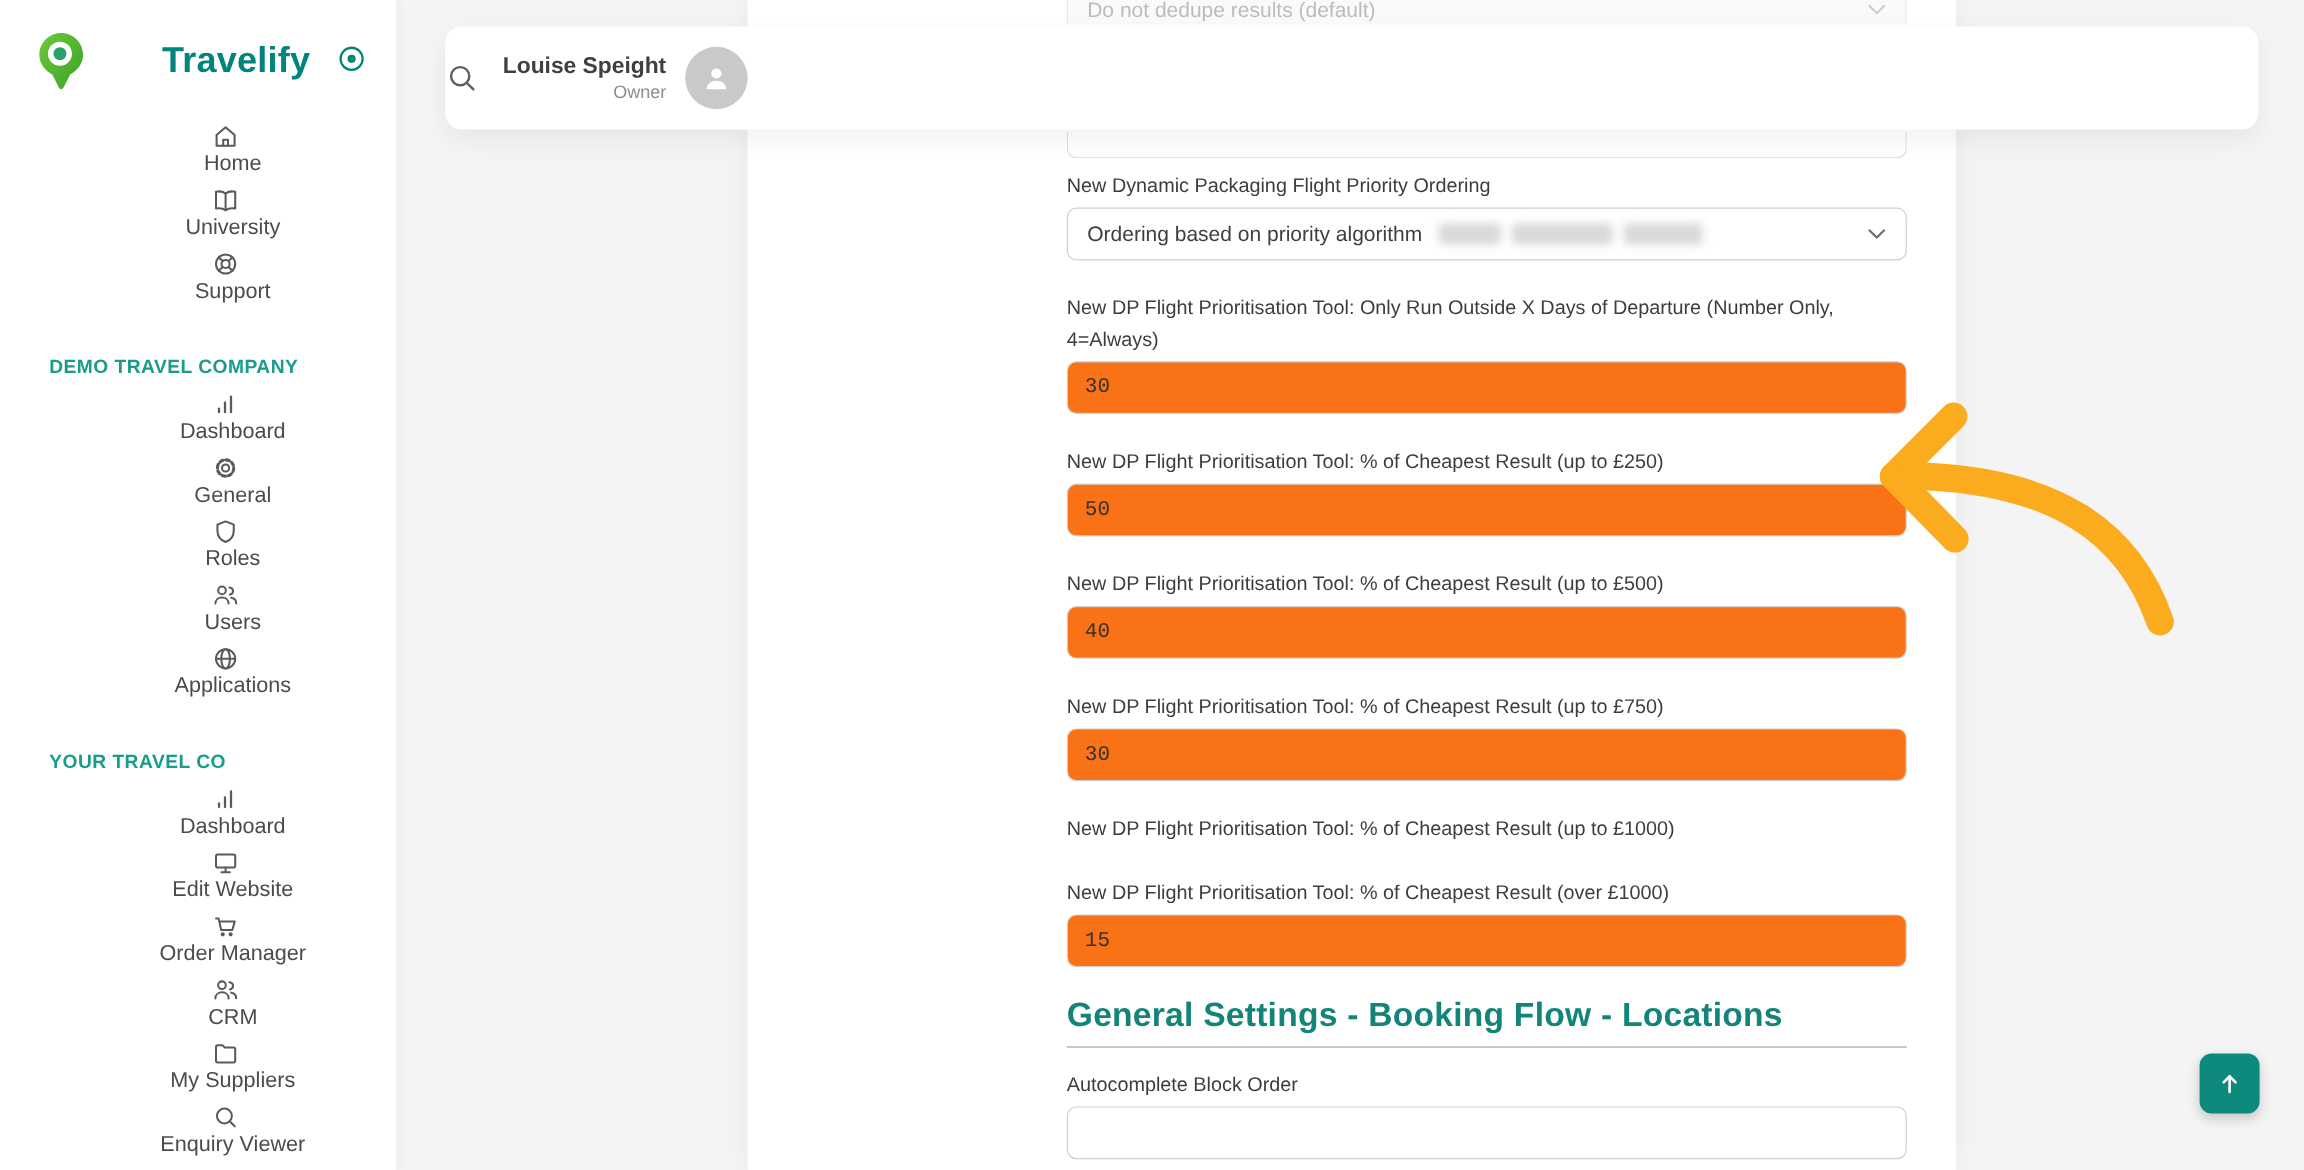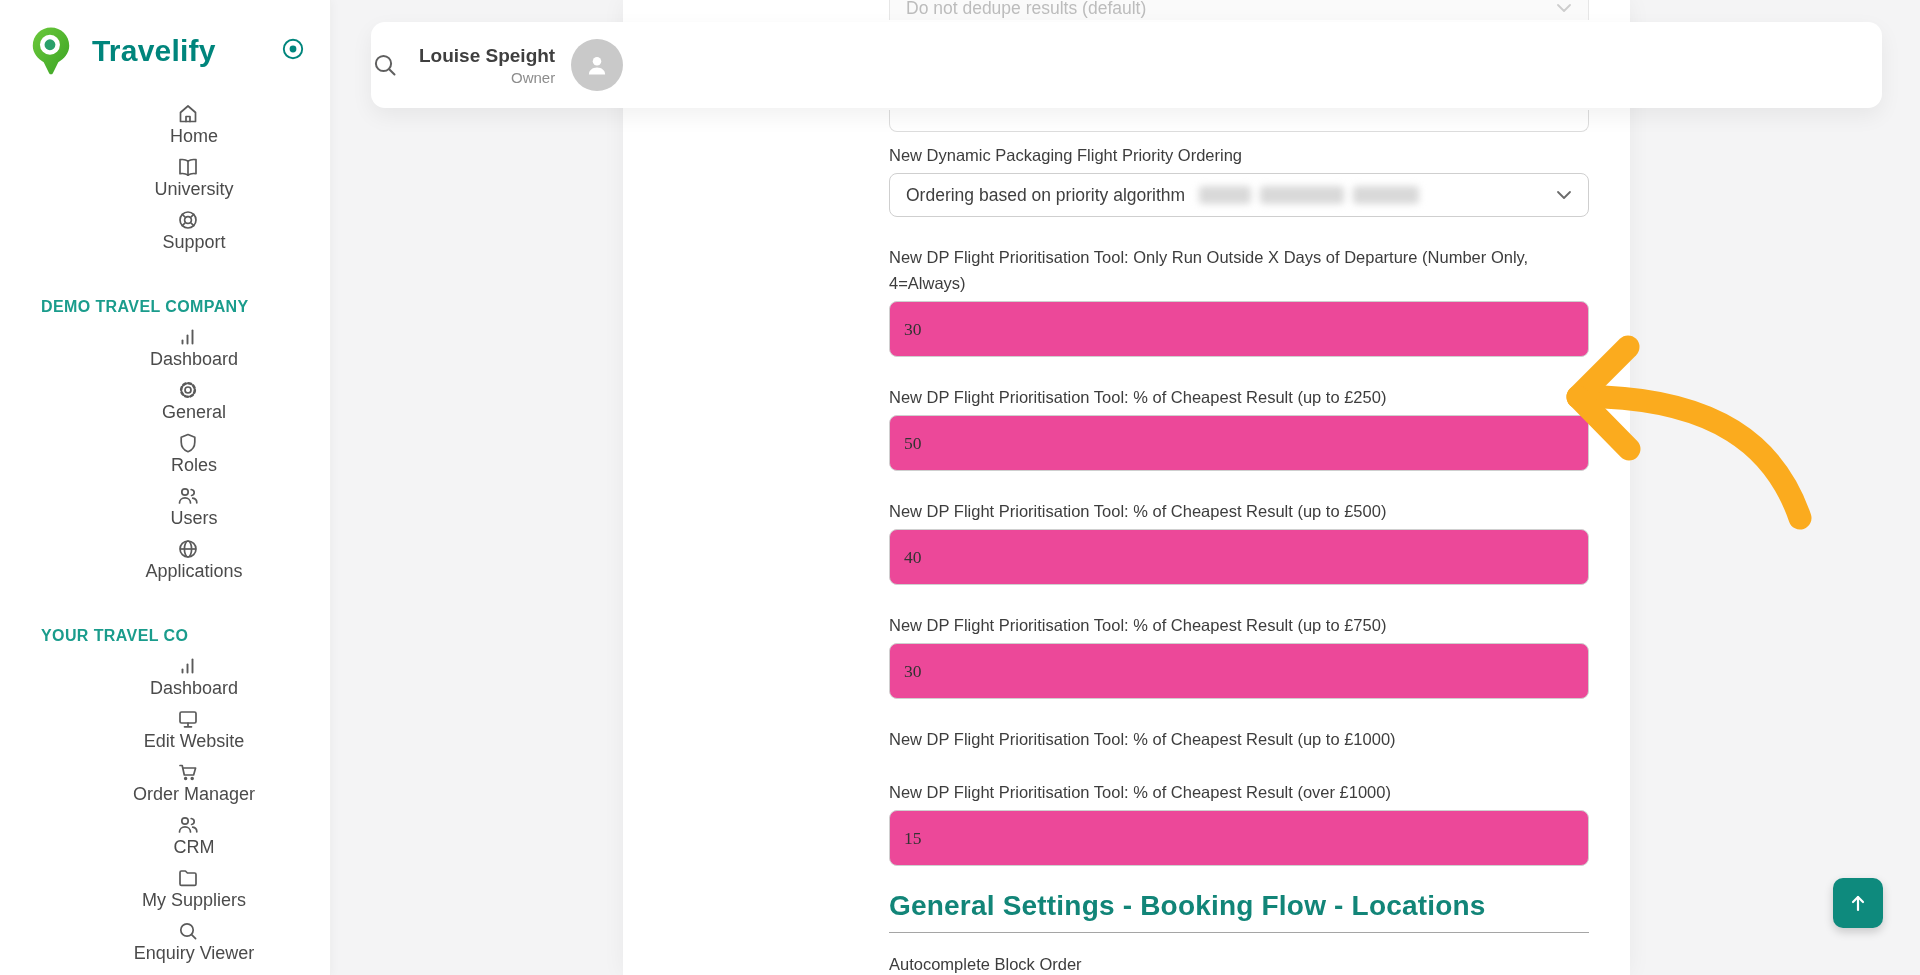--- a/index.html
+++ b/index.html
@@ -11,21 +11,21 @@
   }
   svg { display:block; }
 
   
   .sidebar {
     position:absolute; left:0; top:0; width:331px; height:975px;
     background:#ffffff; z-index:30;
     border-right:1px solid #f0f0f0;
     box-shadow:2px 0 8px rgba(0,0,0,0.03);
   }
-  .logo-row { display:flex; align-items:center; padding:26px 28px 0 30px; position:relative; }
+  .logo-row { display:flex; align-items:center; padding:26px 28px 0 30px; position:relative;gap:43px; }
   .logo-text { font-size:30px; font-weight:700; color:#00857C; margin-left:20px; letter-spacing:0.2px; }
   .collapse-icon { position:absolute; right:26px; top:38px; cursor:pointer; }
   .nav { margin-top:26px; }
   .side-item {
     height:53px; display:flex; align-items:center; padding-left:46px; cursor:pointer;flex-direction:column;
   }
   .side-item .ic { width:26px; display:flex; justify-content:center; }
   .side-item .lbl { margin-left:12px; font-size:18px; color:#4b4b4b; }
   .side-section-title {
     margin:37px 0 9px 41px; font-size:16px; font-weight:700; color:#1A9C8C; letter-spacing:0.4px;
@@ -52,23 +52,23 @@
   
   .under-sliver {
     margin-top:90px; height:22px;
     border:1px solid #dddddd; border-top:none;
     border-radius:0 0 8px 8px; background:#fff;
   }
 
   .f-label { margin:27px 0 5px; font-size:16.5px; line-height:26px; color:#3d3d3d; }
   .f-label.first { margin-top:10px; }
   .text-input {
-    width:700px; height:56px; border:1px solid #cfcfcf; border-radius:8px;
-    padding:0 14px; font-size:17.5px; color:#333; background:#ec4899;
-    font-family:Liberation Serif, serif; outline:none;
+    width:700px; height:44px; border:1px solid #cfcfcf; border-radius:8px;
+    padding:0 14px; font-size:17.5px; color:#333; background:#f97316;
+    font-family:Liberation Mono, monospace; outline:none;
   }
   .select {
     width:700px; height:44px; border:1px solid #cfcfcf; border-radius:8px; background:#fff;
     display:flex; align-items:center; padding:0 16px; font-size:17.5px; color:#3f3f3f; cursor:pointer;
   }
   .select .chev { margin-left:auto; }
   .redact { display:flex; gap:9px; margin-left:14px; filter:blur(3.5px); }
   .redact span { display:block; height:18px; background:#d9d9d9; border-radius:4px; }
   .redact .r1 { width:52px; } .redact .r2 { width:84px; } .redact .r3 { width:66px; }
 

